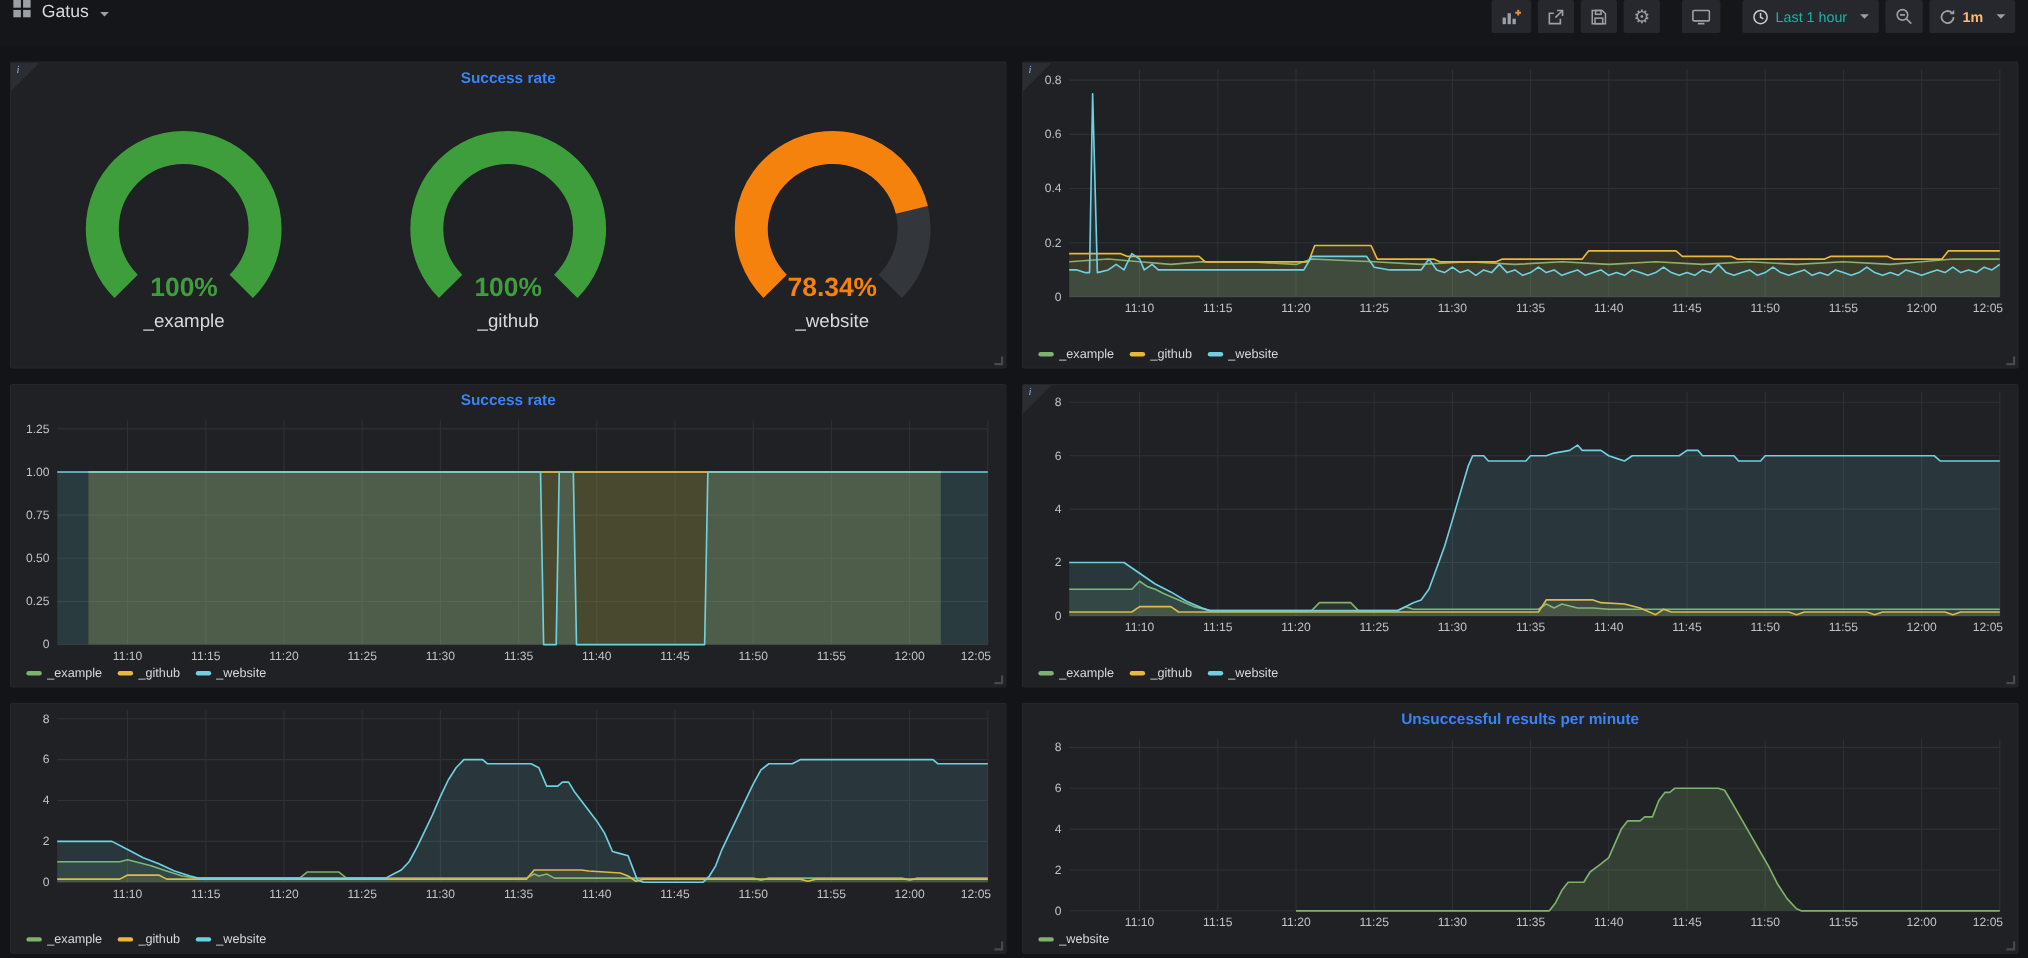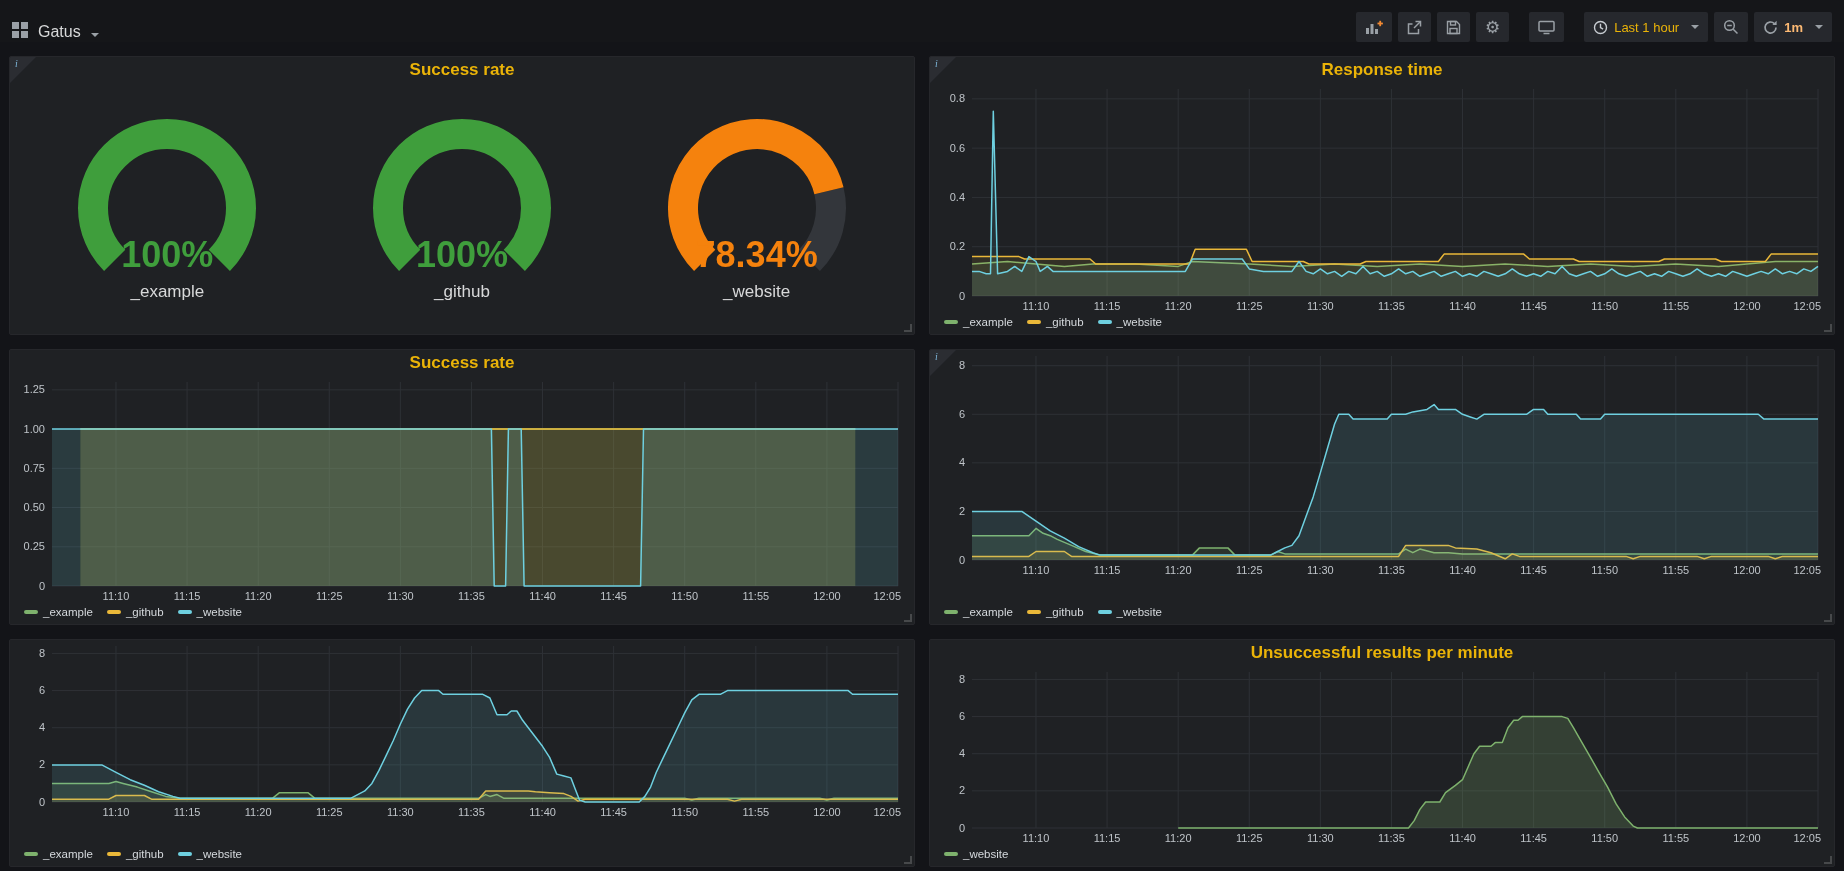--- a/index.html
+++ b/index.html
@@ -1,50 +1,50 @@
 <!DOCTYPE html>
 <html><head>
 <meta charset="utf-8">
 <style>
   * { margin:0; padding:0; box-sizing:border-box; }
   html,body { width:1844px; height:871px; overflow:hidden; background:#131418;
     font-family:"Liberation Sans", sans-serif; color:#d8d9da; }
   
-  .navbar { height:42px; display:flex; align-items:flex-end; justify-content:space-between;
+  .navbar { height:42px; display:flex; align-items:flex-start; justify-content:space-between;
     padding:0 12px; background:#151619; }
   .nav-left { display:flex; align-items:center; gap:10px; }
   .caret { width:0; height:0; border-left:4px solid transparent; border-right:4px solid transparent;
     border-top:4px solid #9aa0a6; display:inline-block; margin-left:6px; }
   .nav-right { display:flex; align-items:center; gap:6px; }
   .nav-btn { height:30px; min-width:32px; background:#26282d; border-radius:2px;
     display:flex; align-items:center; justify-content:center; gap:6px; padding:0 9px;
     color:#9aa0a6; font-size:13px; cursor:pointer; }
   .nav-btn svg { display:block; }
   .btn-gap { width:8px; }
   .gear-glyph { font-size:17px; line-height:1; color:#9aa0a6; }
   .refresh-label { color:#fdba74; font-weight:bold; }
-  .timepicker-label { color:#eab308; }
+  .timepicker-label { color:#14b8a6; }
   
   .dash { position:absolute; top:42px; left:0; right:0; padding:14px 9px 0 9px;
     display:grid; grid-template-columns:1fr 1fr; grid-template-rows:279px 276px 228px; gap:14px; }
   .panel { position:relative; background:#1f2124; border:1px solid #26272b; border-radius:2px;
     display:flex; flex-direction:column; overflow:hidden; }
-  .panel-title { height:26px; line-height:26px; text-align:center; font-size:17px;
-    font-weight:bold; color:#eab308; flex:0 0 auto; cursor:pointer; }
+  .panel-title { height:26px; line-height:26px; text-align:center; font-size:14px;
+    font-weight:bold; color:#3b82f6; flex:0 0 auto; cursor:pointer; }
   .info-corner { position:absolute; top:0; left:0; width:0; height:0;
     border-top:26px solid #2b2d32; border-right:26px solid transparent; }
   .info-i { position:absolute; top:1px; left:5px; font-size:10px; font-style:italic;
     font-family:"Liberation Serif", serif; color:#7eb6d9; }
   .resize-corner { position:absolute; right:2px; bottom:2px; width:8px; height:8px;
     border-right:2px solid rgba(255,255,255,.18); border-bottom:2px solid rgba(255,255,255,.18); }
   
   .gauge-row { flex:1; display:flex; justify-content:space-around; align-items:center; padding:2px 10px 8px 10px; }
   .gauge { position:relative; width:266px; text-align:center; }
   .gauge svg { display:block; margin:0 auto; }
-  .gauge-value { position:absolute; left:0; right:0; bottom:26px; font-size:36px; font-weight:600; }
+  .gauge-value { position:absolute; left:0; right:0; bottom:26px; font-size:24px; font-weight:600; }
   .gauge-label { margin-top:2px; font-size:17px; color:#d8d9da; }
   
   .chart-wrap { flex:1 1 auto; position:relative; margin:0 8px 0 4px; }
   .chart-wrap svg { position:absolute; inset:0; }
   .tick-label { font-size:11px; fill:#bfc4c9; }
   .legend { flex:0 0 20px; display:flex; align-items:center; padding:0 0 4px 14px; gap:14px; }
   .legend-item { display:flex; align-items:center; gap:5px; font-size:11.5px; color:#d5d9dd; cursor:pointer; }
   .legend-swatch { width:14px; height:4px; border-radius:2px; display:inline-block; }
 </style>
 </head>
@@ -161,21 +161,20 @@
         <div class="gauge-value" style="color: rgb(245, 130, 13);">78.34%</div>
         <div class="gauge-label">_website</div>
       </div>
     </div>
     <div class="resize-corner"></div>
   </div>
 
   <div class="panel">
     <div class="info-corner"></div>
     <div class="info-i">i</div>
-    <div class="panel-title">Response time</div>
     <div class="chart-wrap">
         <svg width="892" height="231">
           <line x1="38" x2="884" y1="213" y2="213" stroke="#2e3136" stroke-width="1"></line>
           <text x="31" y="216.5" text-anchor="end" class="tick-label">0</text>
           <line x1="38" x2="884" y1="163.7142857142857" y2="163.7142857142857" stroke="#2e3136" stroke-width="1"></line>
           <text x="31" y="167.2142857142857" text-anchor="end" class="tick-label">0.2</text>
           <line x1="38" x2="884" y1="114.42857142857142" y2="114.42857142857142" stroke="#2e3136" stroke-width="1"></line>
           <text x="31" y="117.92857142857142" text-anchor="end" class="tick-label">0.4</text>
           <line x1="38" x2="884" y1="65.14285714285714" y2="65.14285714285714" stroke="#2e3136" stroke-width="1"></line>
           <text x="31" y="68.64285714285714" text-anchor="end" class="tick-label">0.6</text>

